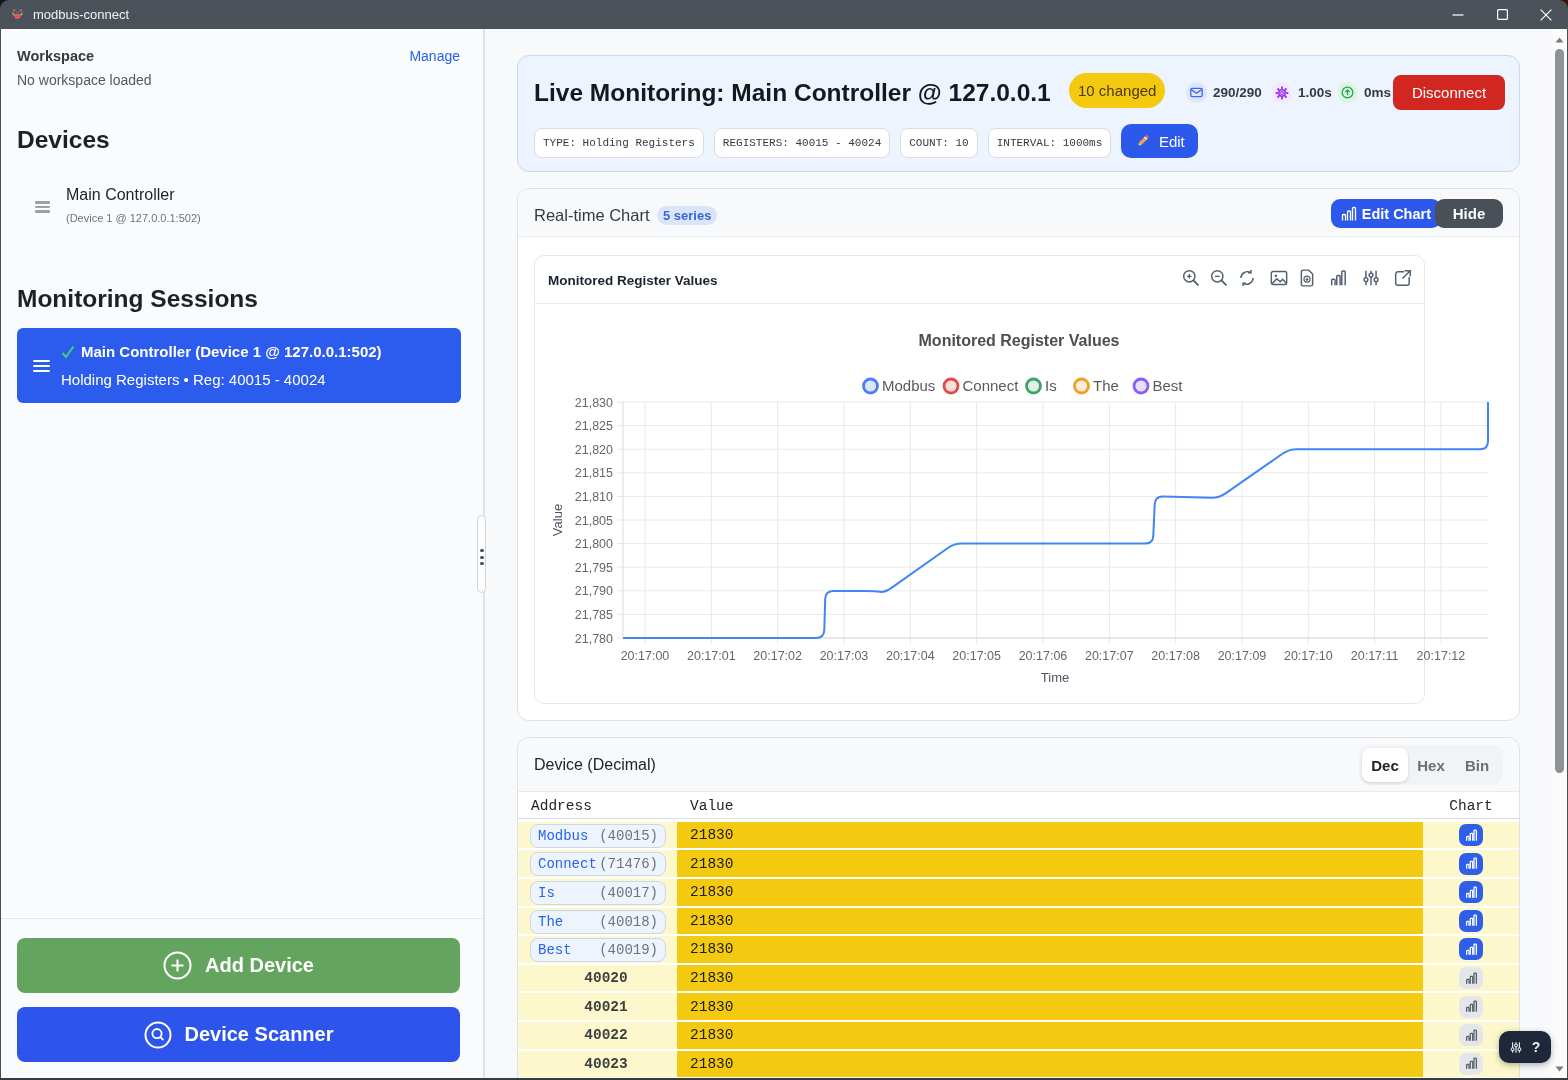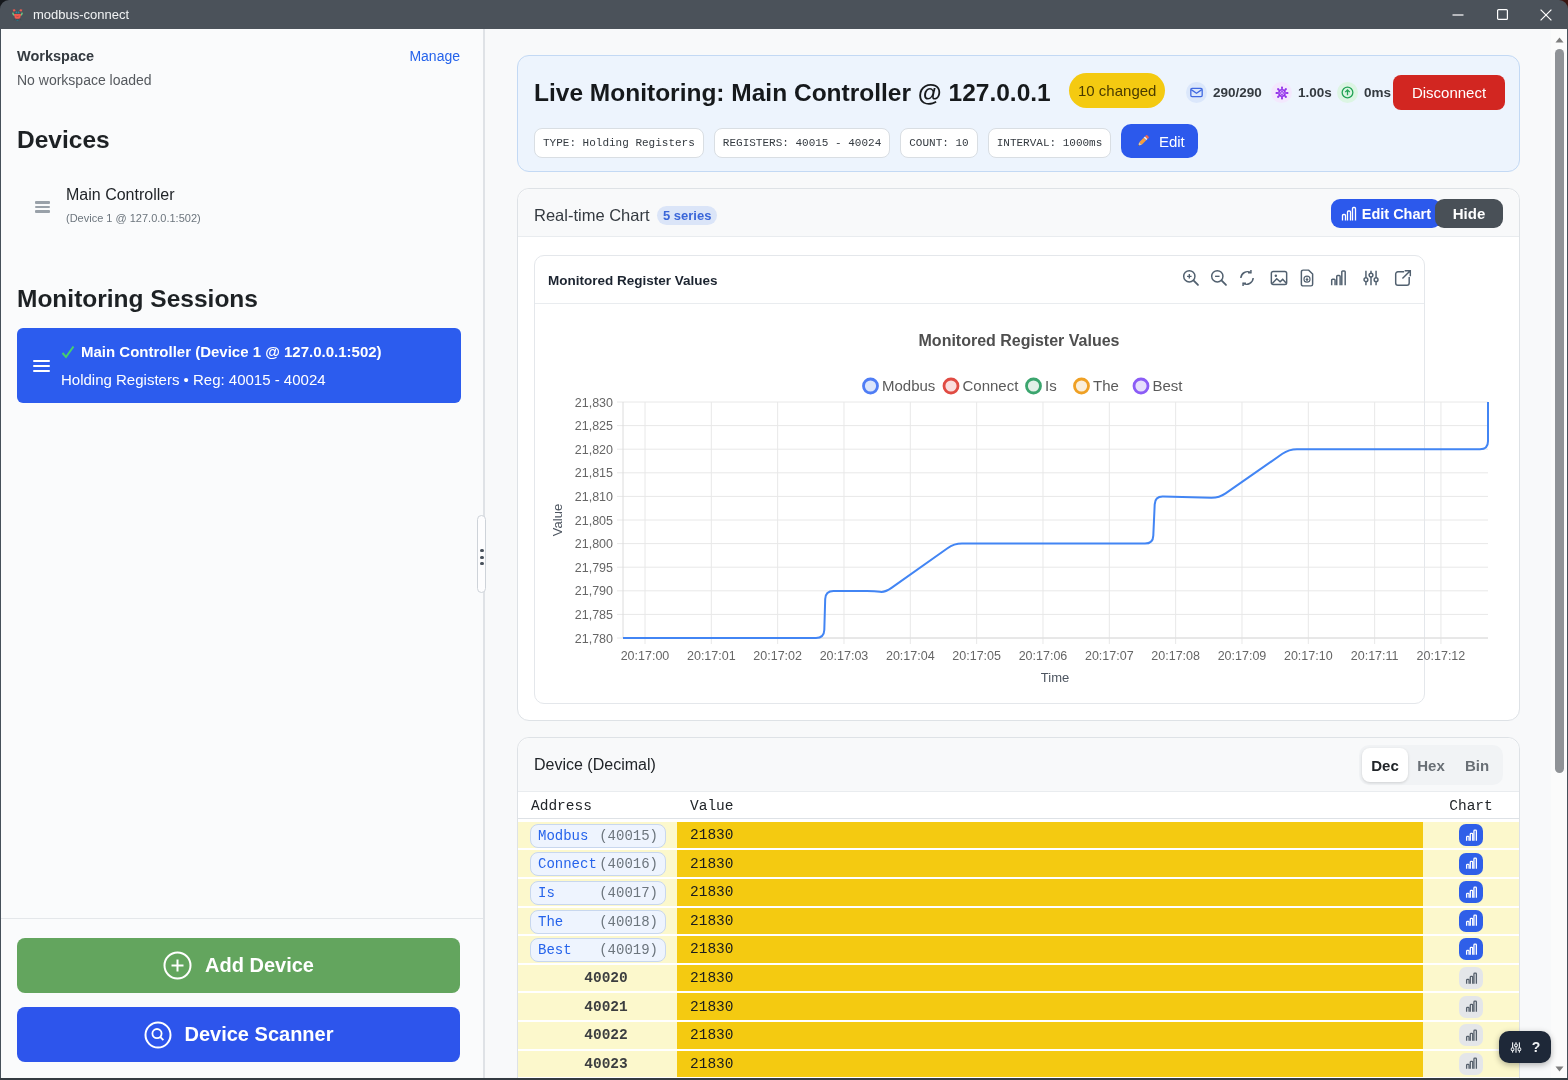--- a/index.html
+++ b/index.html
@@ -442,21 +442,21 @@
                     <path d="M11 14.5 V2.5 a1 1 0 0 1 1-1 h1 a1 1 0 0 1 1 1 V14.5"></path>
                   </g>
                 </svg>
               </div>
             </div>
           </div>
           <div class="vrow">
             <div class="c-addr">
               <div class="apill">
                 <span class="nm">Connect</span>
-                <span class="pr">(40016)</span>
+                <span class="pr">(71476)</span>
               </div>
             </div>
             <div class="c-val">21830</div>
             <div class="c-chart">
               <div class="cbtn blue">
                 <svg width="13" height="13" viewBox="0 0 16 16">
                   <g fill="none" stroke="#fff" stroke-width="1.6">
                     <path d="M2 14.5 V10 a1 1 0 0 1 1-1 h1 a1 1 0 0 1 1 1 V14.5"></path>
                     <path d="M6.5 14.5 V6.5 a1 1 0 0 1 1-1 h1 a1 1 0 0 1 1 1 V14.5"></path>
                     <path d="M11 14.5 V2.5 a1 1 0 0 1 1-1 h1 a1 1 0 0 1 1 1 V14.5"></path>

